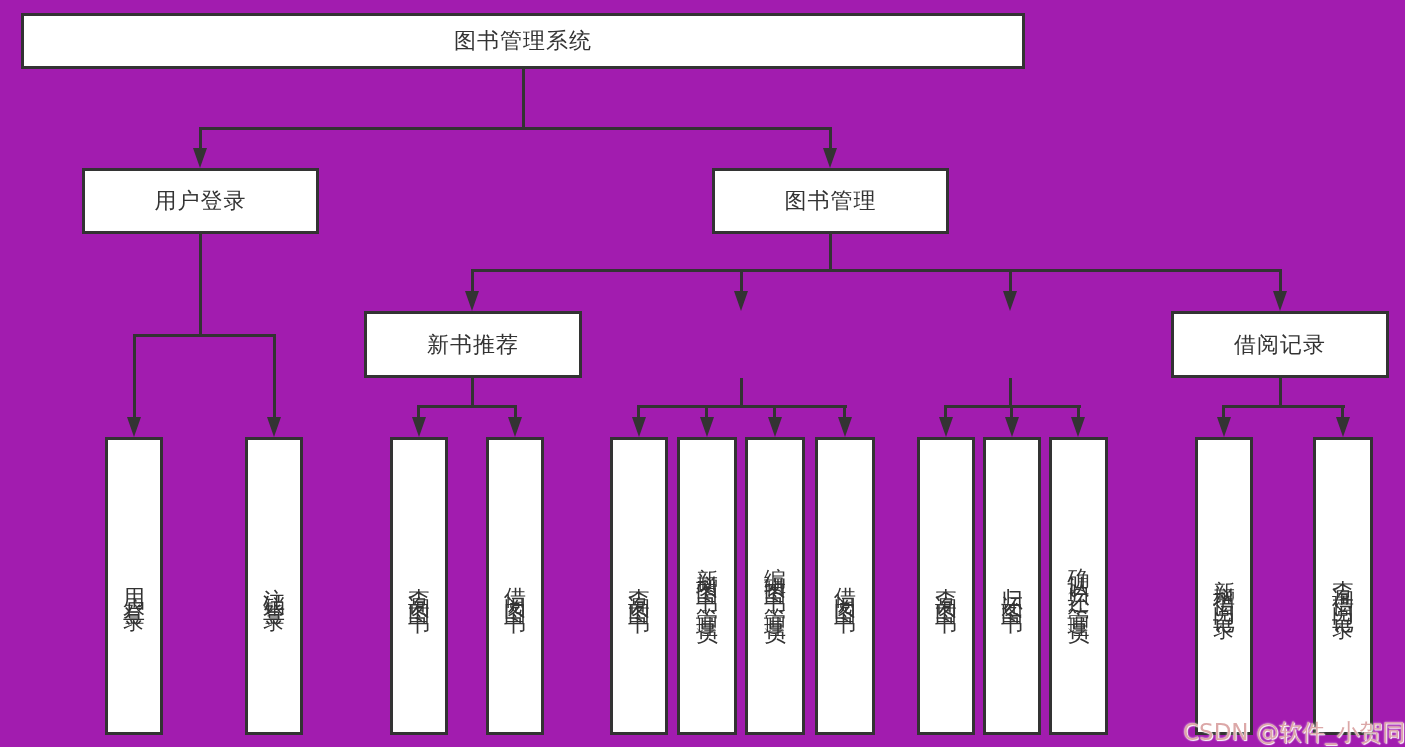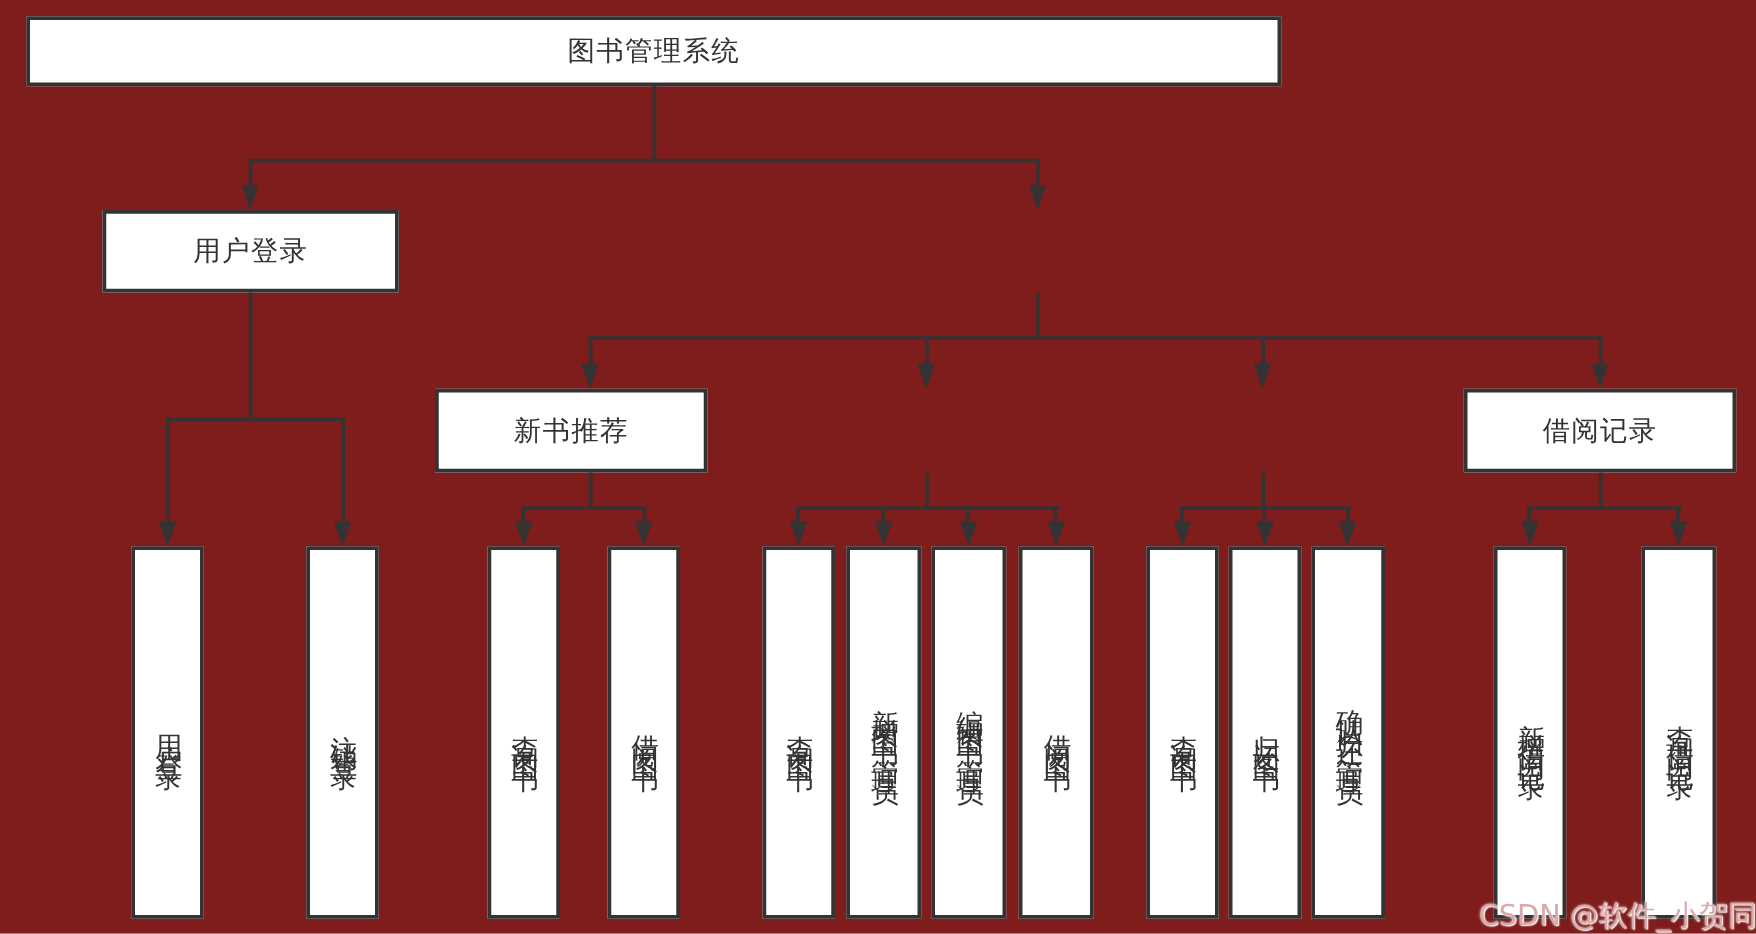--- a/index.html
+++ b/index.html
@@ -1,19 +1,19 @@
 <!DOCTYPE html>
 <html><head>
 <meta charset="utf-8">
 <style>
   html,body{margin:0;padding:0;background:#fff;}
   #canvas{
     position:relative;
     width:1405px;height:747px;
-    background:#7f1d1d;
+    background:#a21caf;
     font-family:"DejaVu Sans","Liberation Sans",sans-serif;
     color:#333;
     overflow:hidden;
   }
   .box{
     position:absolute;
     box-sizing:border-box;
     border:3px solid #333;
     background:#fff;
     display:flex;
@@ -66,40 +66,43 @@
   <div class="vline" style="left:522px;top:69px;height:59px"></div>
   <div class="hline" style="left:199px;top:127px;width:632px"></div>
   <div class="vline" style="left:199px;top:127px;height:23px"></div>
   <div class="arrow" style="left:193px;top:148px"></div>
   <div class="vline" style="left:829px;top:127px;height:23px"></div>
   <div class="arrow" style="left:823px;top:148px"></div>
 
   <div class="box" style="left:82px;top:168px;width:237px;height:66px">
     <span class="lbl">用户登录</span>
   </div>
+  <div class="box" style="left:712px;top:168px;width:237px;height:66px">
+    <span class="lbl">图书管理</span>
+  </div>
 
   <div class="vline" style="left:199px;top:234px;height:102px"></div>
   <div class="hline" style="left:133px;top:334px;width:142px"></div>
   <div class="vline" style="left:133px;top:334px;height:85px"></div>
   <div class="arrow" style="left:127px;top:417px"></div>
   <div class="vline" style="left:273px;top:334px;height:85px"></div>
   <div class="arrow" style="left:267px;top:417px"></div>
 
   <div class="vline" style="left:829px;top:234px;height:38px"></div>
   <div class="hline" style="left:471px;top:269px;width:811px"></div>
   <div class="vline" style="left:471px;top:269px;height:24px"></div>
   <div class="arrow" style="left:465px;top:291px"></div>
   <div class="vline" style="left:740px;top:269px;height:24px"></div>
   <div class="arrow" style="left:734px;top:291px"></div>
   <div class="vline" style="left:1009px;top:269px;height:24px"></div>
   <div class="arrow" style="left:1003px;top:291px"></div>
   <div class="vline" style="left:1279px;top:269px;height:24px"></div>
   <div class="arrow" style="left:1273px;top:291px"></div>
 
-  <div class="box" style="left:348px;top:311px;width:218px;height:67px">
+  <div class="box" style="left:364px;top:311px;width:218px;height:67px">
     <span class="lbl">新书推荐</span>
   </div>
   <div class="box" style="left:1171px;top:311px;width:218px;height:67px">
     <span class="lbl">借阅记录</span>
   </div>
 
   <div class="vline" style="left:471px;top:378px;height:30px"></div>
   <div class="hline" style="left:417px;top:405px;width:100px"></div>
   <div class="vline" style="left:417px;top:405px;height:14px"></div>
   <div class="arrow" style="left:412px;top:417px"></div>

